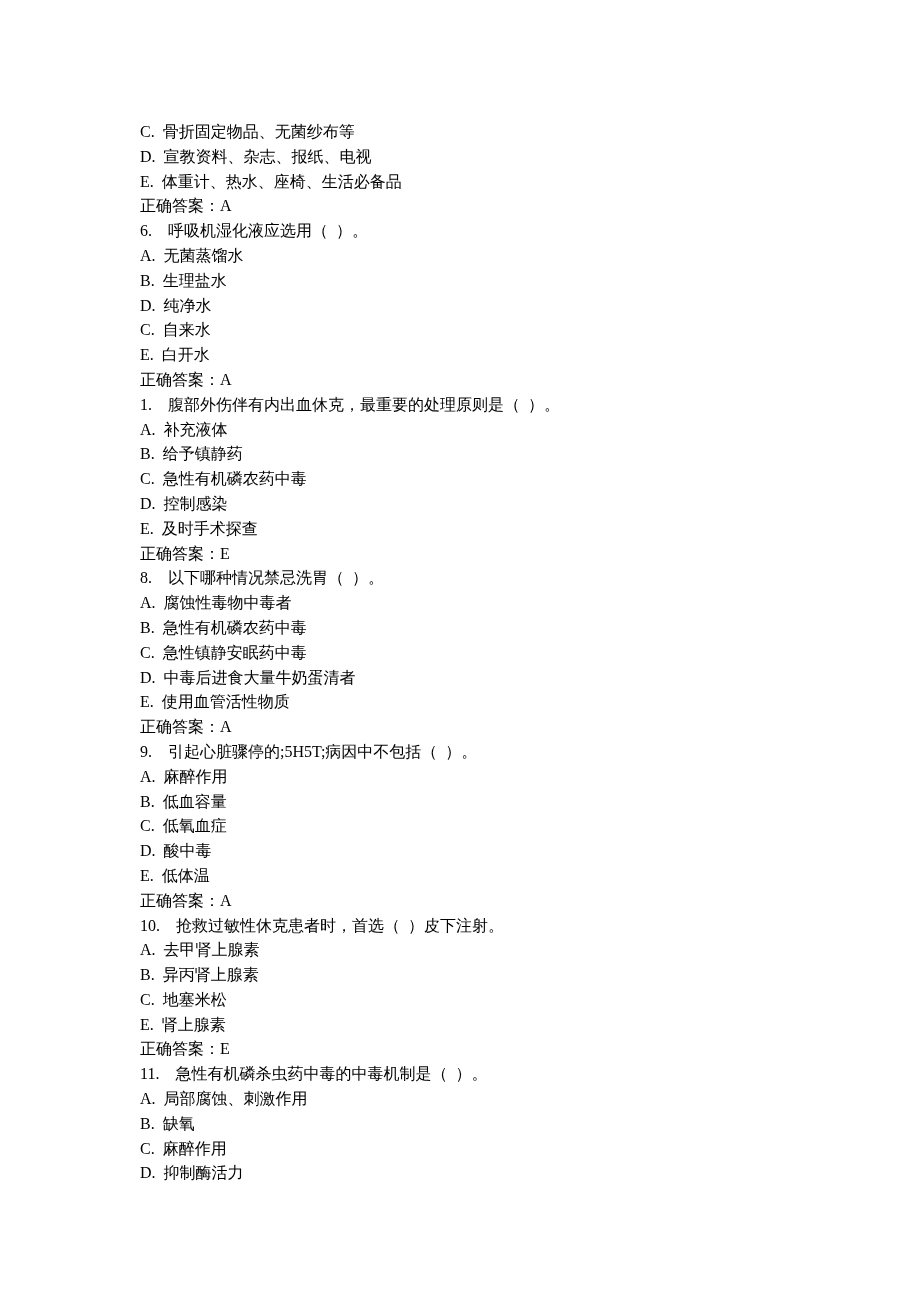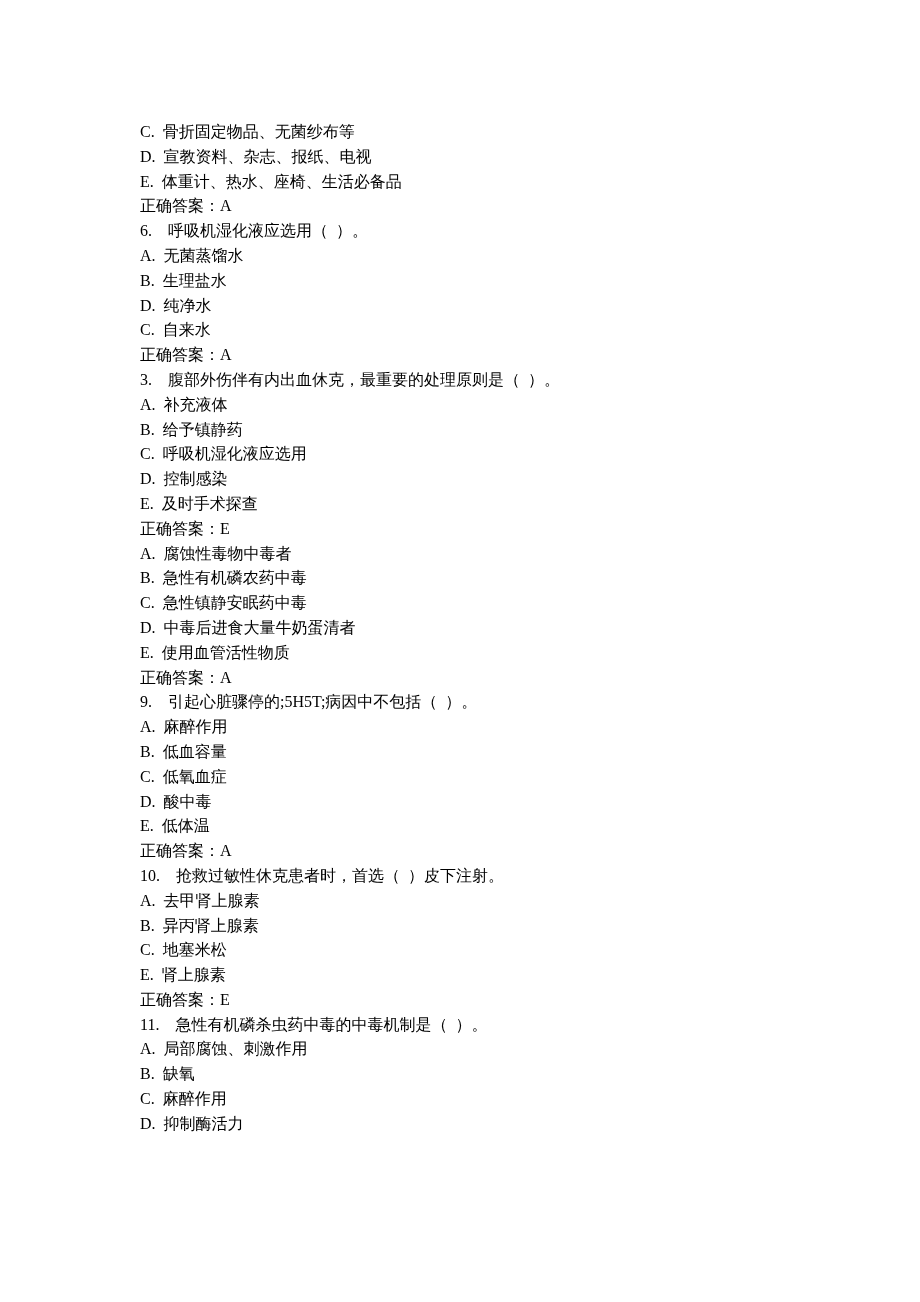--- a/index.html
+++ b/index.html
@@ -27,28 +27,30 @@
 <div class="page">
   <div class="line">C.  骨折固定物品、无菌纱布等</div>
   <div class="line">D.  宣教资料、杂志、报纸、电视</div>
   <div class="line">E.  体重计、热水、座椅、生活必备品</div>
   <div class="line">正确答案：A</div>
   <div class="line">6.　呼吸机湿化液应选用（  ）。</div>
   <div class="line">A.  无菌蒸馏水</div>
   <div class="line">B.  生理盐水</div>
   <div class="line">D.  纯净水</div>
   <div class="line">C.  自来水</div>
+  <div class="line">E.  白开水</div>
   <div class="line">正确答案：A</div>
-  <div class="line">3.　腹部外伤伴有内出血休克，最重要的处理原则是（  ）。</div>
+  <div class="line">1.　腹部外伤伴有内出血休克，最重要的处理原则是（  ）。</div>
   <div class="line">A.  补充液体</div>
   <div class="line">B.  给予镇静药</div>
-  <div class="line">C.  呼吸机湿化液应选用</div>
+  <div class="line">C.  急性有机磷农药中毒</div>
   <div class="line">D.  控制感染</div>
   <div class="line">E.  及时手术探查</div>
   <div class="line">正确答案：E</div>
+  <div class="line">8.　以下哪种情况禁忌洗胃（  ）。</div>
   <div class="line">A.  腐蚀性毒物中毒者</div>
   <div class="line">B.  急性有机磷农药中毒</div>
   <div class="line">C.  急性镇静安眠药中毒</div>
   <div class="line">D.  中毒后进食大量牛奶蛋清者</div>
   <div class="line">E.  使用血管活性物质</div>
   <div class="line">正确答案：A</div>
   <div class="line">9.　引起心脏骤停的;5H5T;病因中不包括（  ）。</div>
   <div class="line">A.  麻醉作用</div>
   <div class="line">B.  低血容量</div>
   <div class="line">C.  低氧血症</div>

